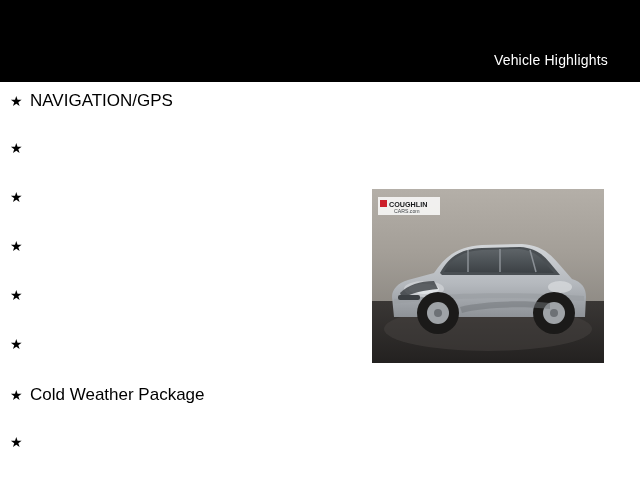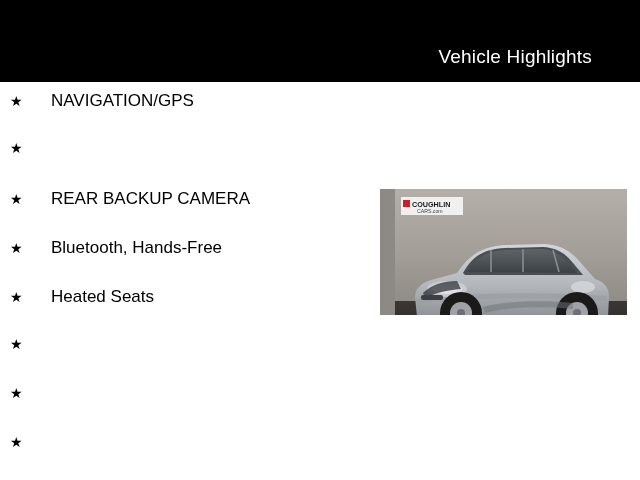--- a/index.html
+++ b/index.html
@@ -22,24 +22,24 @@
   .header-bar {
     position: absolute;
     top: 0;
     left: 0;
     width: 640px;
     height: 82px;
     background: #000000;
   }
   .header-title {
     position: absolute;
-    right: 48px;
+    right: 32px;
     bottom: 14px;
     color: #ffffff;
-    font-size: 19px;
+    font-size: 14px;
     letter-spacing: 0.2px;
     font-family: "Liberation Sans", sans-serif;
   }
   .features {
     position: absolute;
     top: 92px;
     left: 0;
     width: 370px;
     margin: 0;
     padding: 0;
@@ -58,31 +58,29 @@
     color: #000000;
     font-size: 14px;
     line-height: 1;
     text-align: left;
   }
   .feature-label {
     color: #000000;
     font-size: 17px;
     line-height: 1;
     white-space: nowrap;
-    margin-left: 21px;
   }
   .vehicle-photo {
     position: absolute;
-    left: 380px;
+    left: 372px;
     top: 189px;
     width: 232px;
-    height: 126px;
+    height: 174px;
     overflow: hidden;
     background: #8d8a86;
-    padding-left: 15px;
   }
   .photo-svg {
     display: block;
     width: 232px;
     height: 174px;
   }
 </style>
 </head>
 <body>
 
@@ -95,35 +93,33 @@
   <ul class="features">
     <li class="feature-item">
       <span class="bullet-star">★</span>
       <span class="feature-label">NAVIGATION/GPS</span>
     </li>
     <li class="feature-item">
       <span class="bullet-star">★</span>
     </li>
     <li class="feature-item">
       <span class="bullet-star">★</span>
-      <span class="feature-label">REAR BACKUP CAMERA</span>
-    </li>
-    <li class="feature-item">
-      <span class="bullet-star">★</span>
-      <span class="feature-label">Bluetooth, Hands-Free</span>
-    </li>
-    <li class="feature-item">
-      <span class="bullet-star">★</span>
-      <span class="feature-label">Heated Seats</span>
     </li>
     <li class="feature-item">
       <span class="bullet-star">★</span>
     </li>
     <li class="feature-item">
       <span class="bullet-star">★</span>
+    </li>
+    <li class="feature-item">
+      <span class="bullet-star">★</span>
+    </li>
+    <li class="feature-item">
+      <span class="bullet-star">★</span>
+      <span class="feature-label">Cold Weather Package</span>
     </li>
     <li class="feature-item">
       <span class="bullet-star">★</span>
     </li>
   </ul>
 
   <div class="vehicle-photo">
     <svg class="photo-svg" viewBox="0 0 232 174" xmlns="http://www.w3.org/2000/svg">
       <defs>
         <linearGradient id="wallGrad" x1="0" y1="0" x2="0" y2="1">

